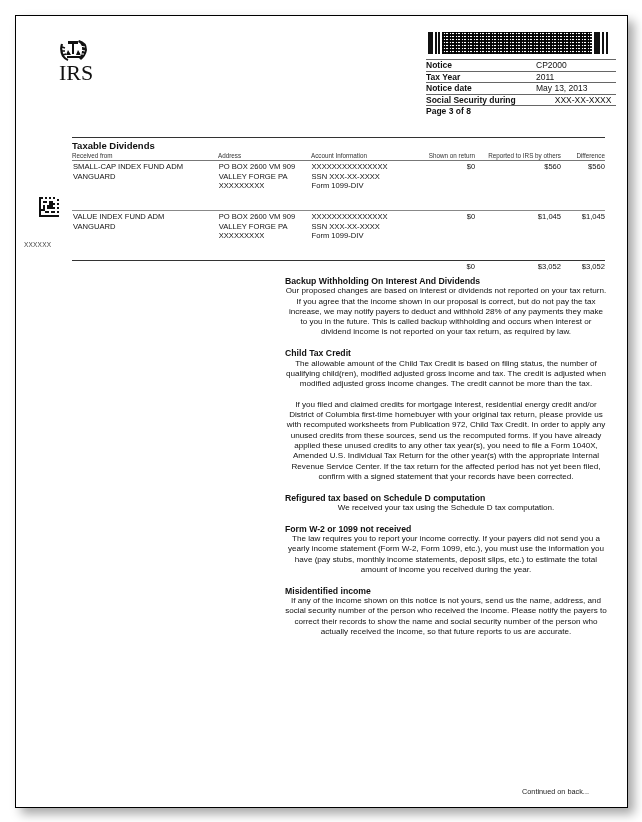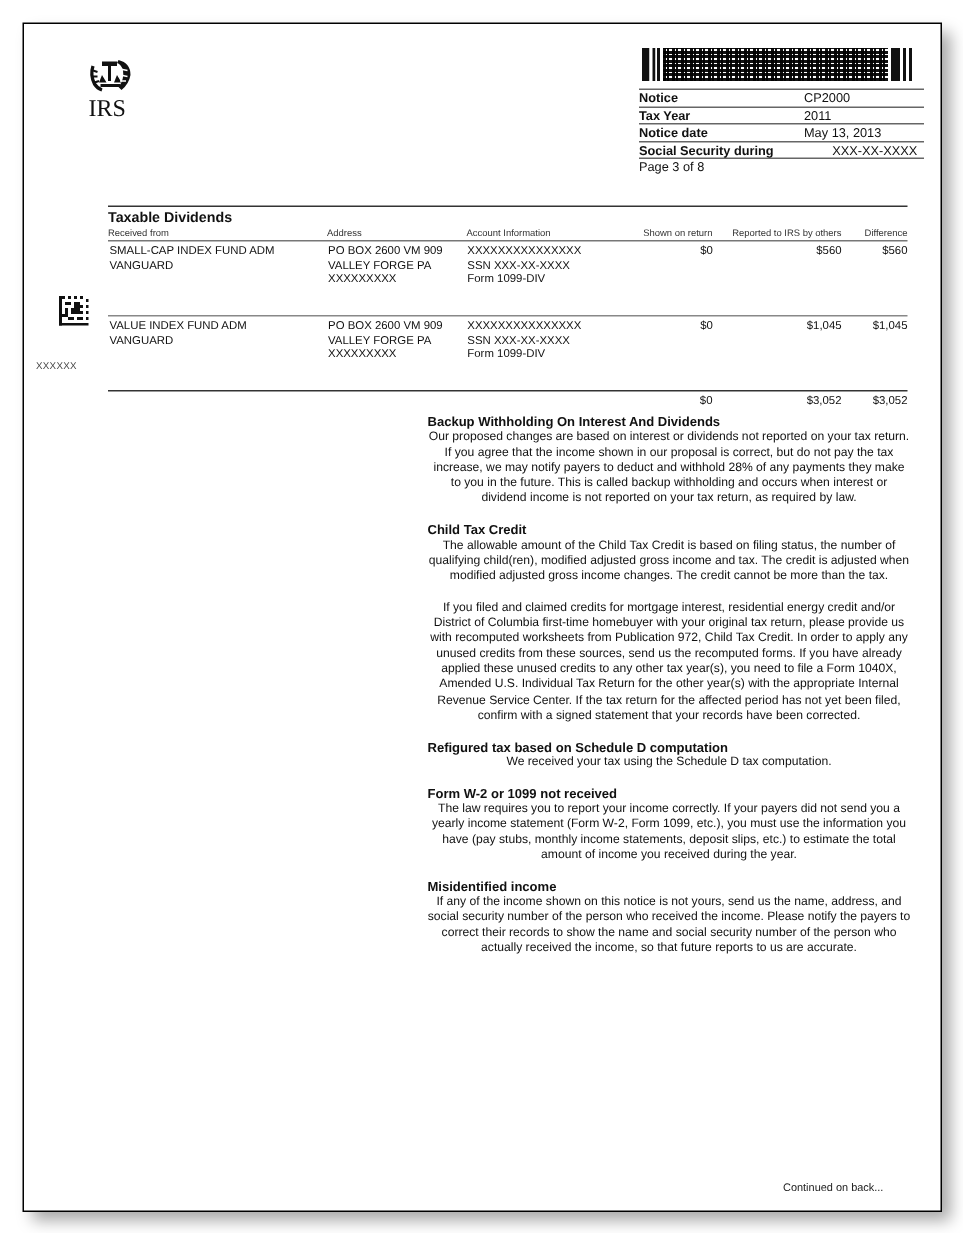--- a/index.html
+++ b/index.html
@@ -10,42 +10,42 @@
   .page {
     position: absolute; left: 15px; top: 15px; width: 611px; height: 791px;
     border: 1.5px solid #000; background: #fff;
     box-shadow: 6px 6px 10px rgba(0,0,0,0.35);
   }
   .abs { position: absolute; }
 
   
   .logo { left: 59px; top: 38px; width: 50px; }
   .logo svg { display: block; }
-  .logo-text { font-family: "Liberation Serif", serif; font-size: 16px; line-height: 20px; letter-spacing: 0px; color: #111; margin-top: 1px; }
+  .logo-text { font-family: "Liberation Serif", serif; font-size: 22px; line-height: 20px; letter-spacing: 0px; color: #111; margin-top: 1px; }
 
   
   .barcode { left: 428px; top: 32px; width: 185px; height: 22px; display: flex; align-items: stretch; }
   .barcode .bar { background: #111; }
   .barcode .gap { background: #fff; }
   .barcode .pattern {
     background:
       repeating-linear-gradient(90deg, #111 0 2px, #fff 2px 3px, #111 3px 4px, #fff 4px 6px),
       repeating-linear-gradient(0deg, #111 0 2px, #fff 2px 3px);
     background-blend-mode: multiply;
   }
 
   
   .notice { left: 426px; top: 59px; width: 190px; font-size: 8.5px; }
   .notice .row { display: flex; border-top: 1px solid #666; height: 10.5px; line-height: 10.5px; gap: 36px; }
   .notice .row:last-child { border-bottom: none; }
   .notice .lbl { font-weight: bold; width: 60px; white-space: nowrap; }
   .notice .val { padding-left: 14px; }
   .notice .row.ssn .lbl { width: auto; }
   .notice .row.ssn .val { padding-left: 3px; }
-  .notice .page-of { font-weight: normal; height: 11px; line-height: 11px; border-top: 1px solid #666; }
+  .notice .page-of { font-weight: bold; height: 11px; line-height: 11px; border-top: 1px solid #666; }
 
   
   .tbl { left: 72px; top: 137px; width: 533px; font-size: 7.6px; }
   .tbl .topline { border-top: 1.5px solid #333; }
   .tbl .title { font-weight: bold; font-size: 9.5px; margin-top: 2px; height: 11px; line-height: 11px; }
   .tbl .hdr { display: flex; font-size: 6.3px; color: #333; height: 9px; line-height: 9px; border-bottom: 1px solid #777; }
   .tbl .c1 { width: 146px; padding-left: 0; }
   .tbl .c2 { width: 93px; }
   .tbl .c3 { width: 108px; }
   .tbl .c4 { width: 56px; text-align: right; }

